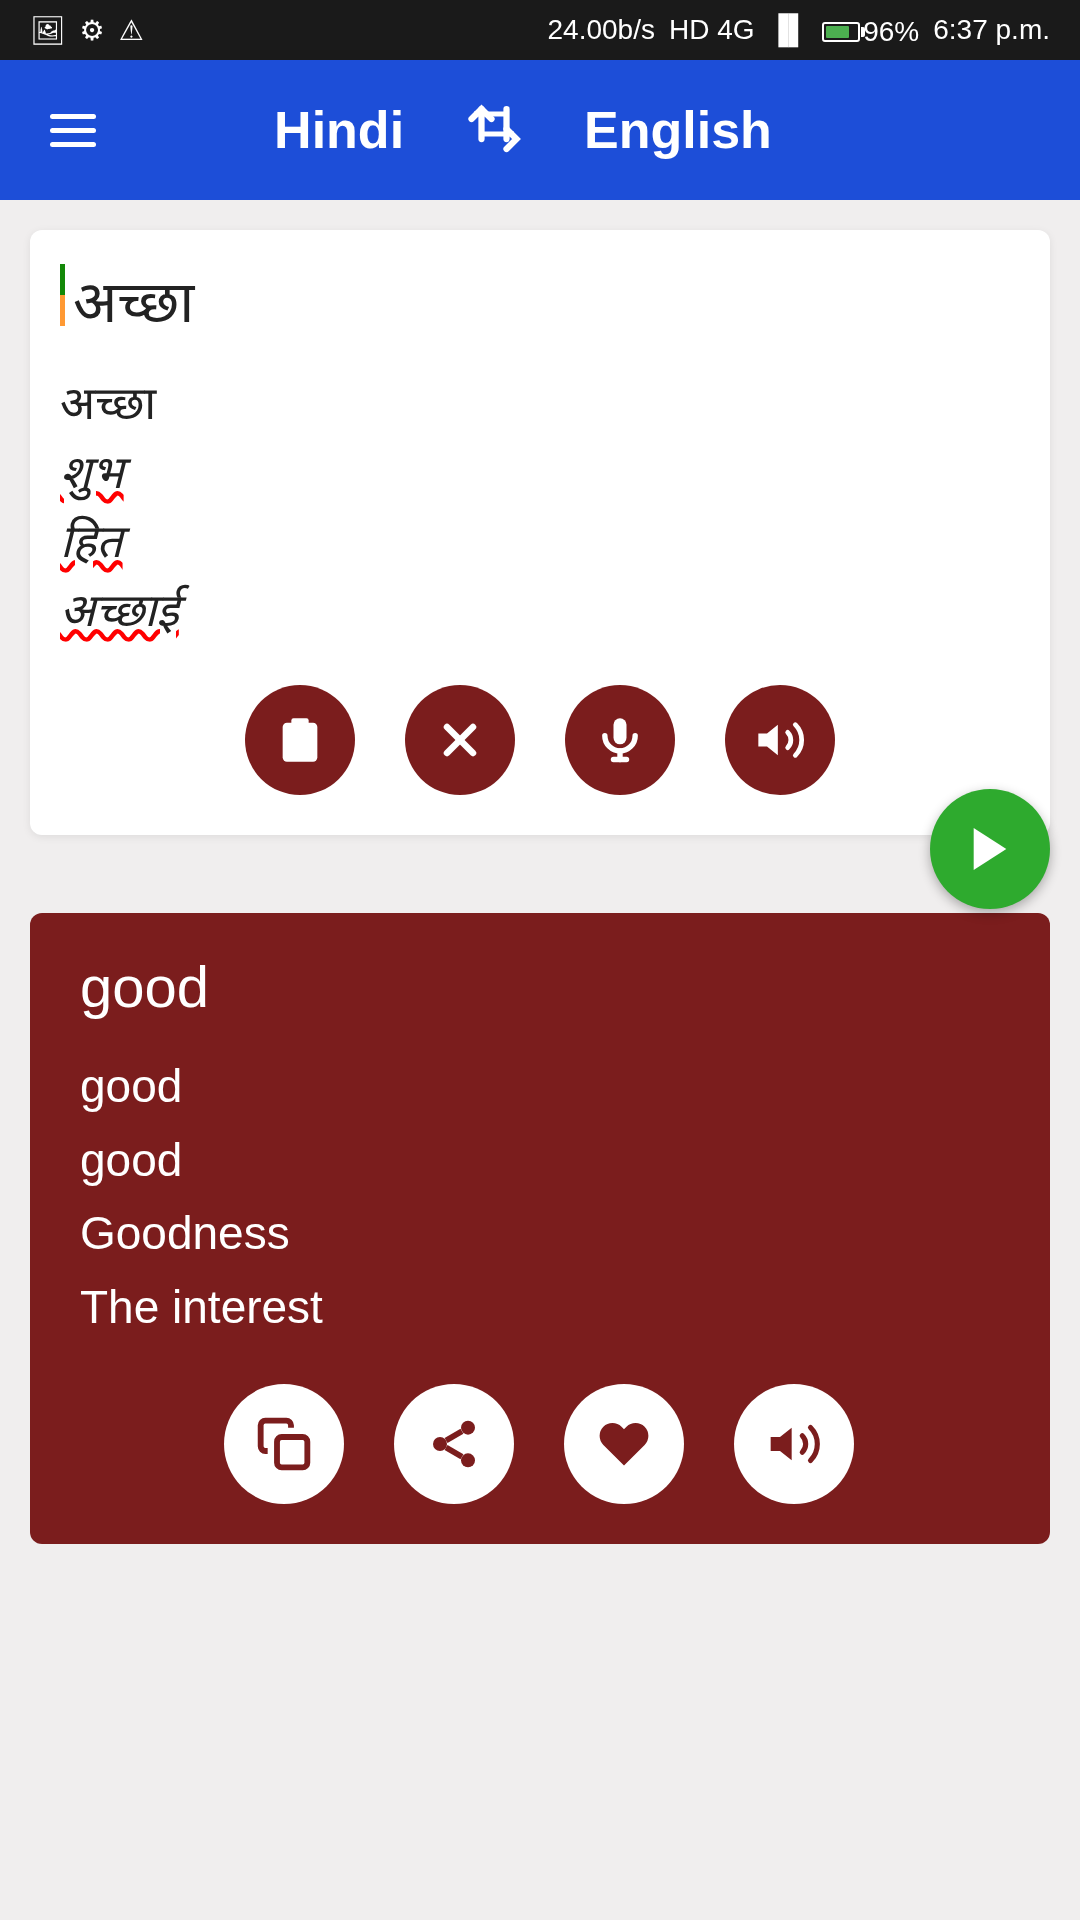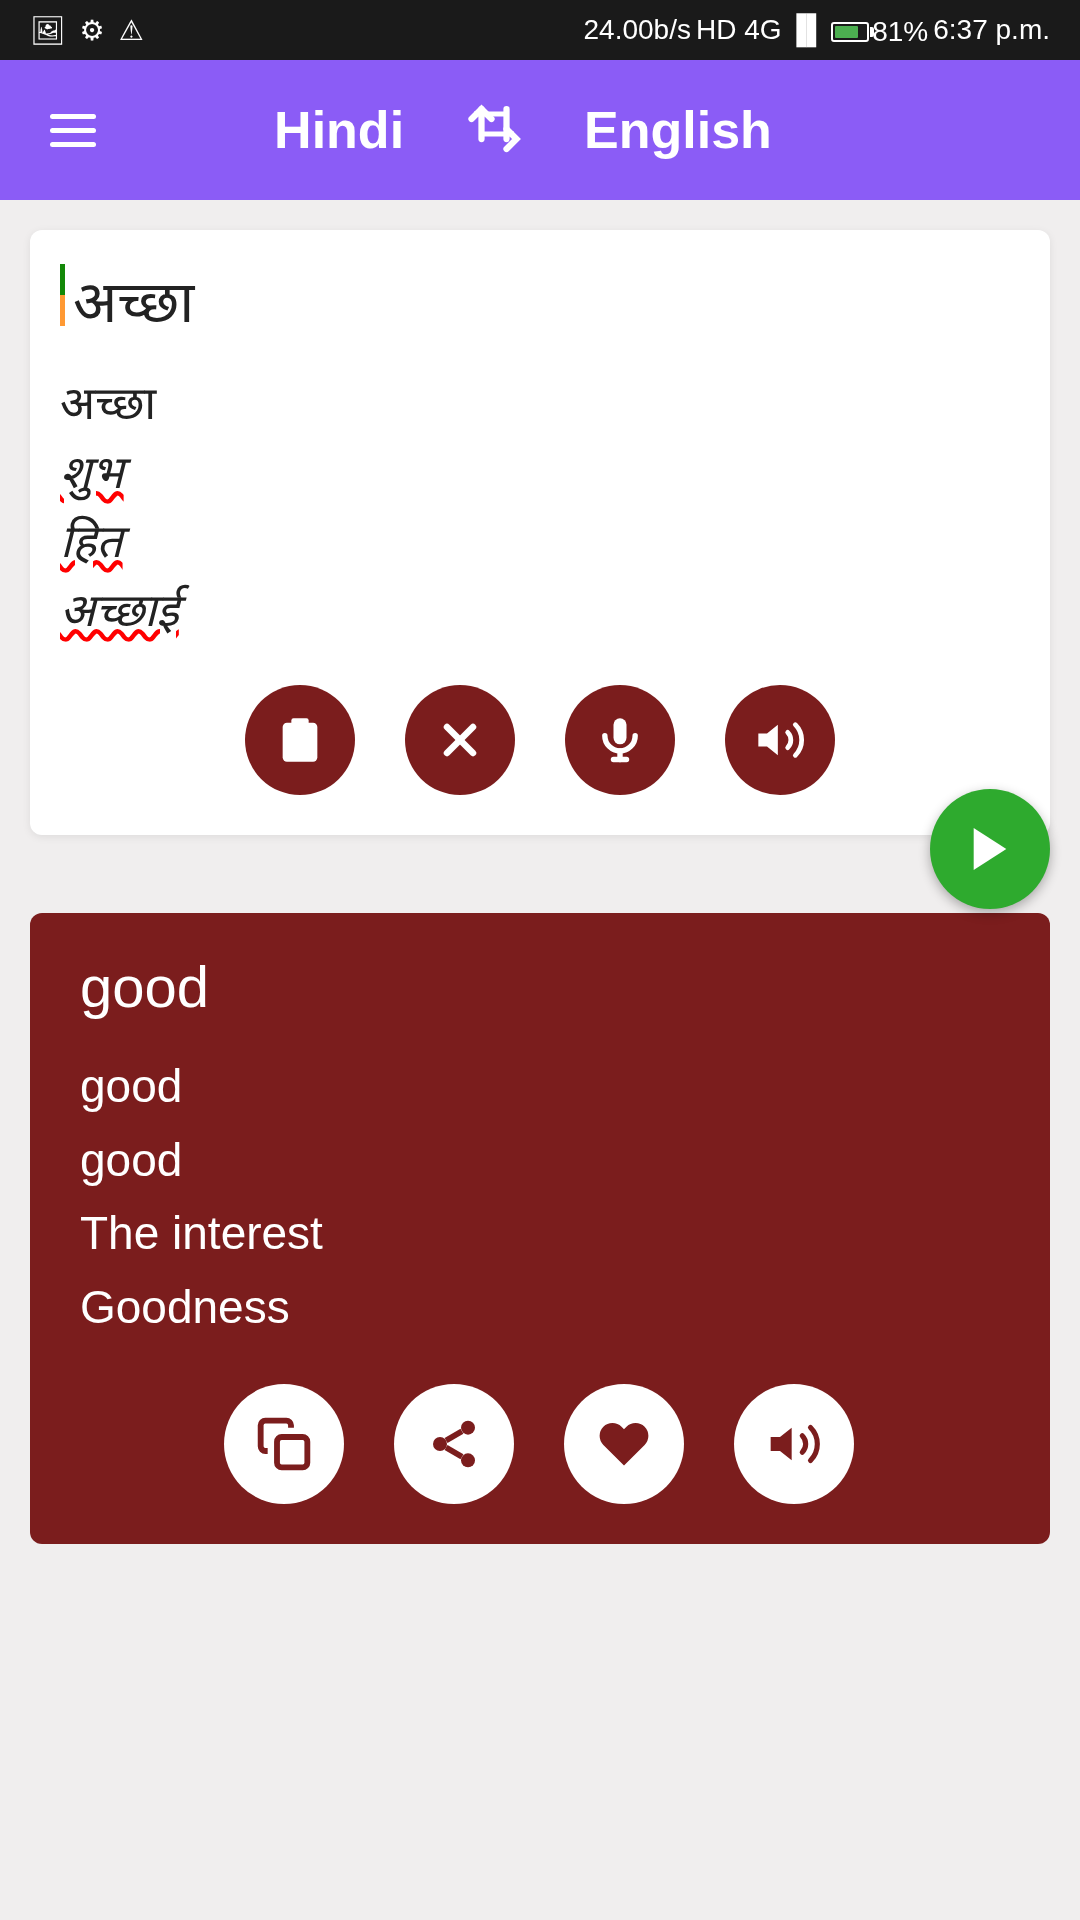--- a/index.html
+++ b/index.html
@@ -27,21 +27,21 @@
       font-weight: 500;
     }
     .status-left {
       display: flex;
       align-items: center;
       gap: 14px;
     }
     .status-right {
       display: flex;
       align-items: center;
-      gap: 5px;
+      gap: 14px;
     }
     .battery-icon {
       display: inline-flex;
       align-items: center;
       gap: 3px;
     }
     .battery-box {
       width: 38px;
       height: 20px;
       border: 2px solid white;
@@ -64,21 +64,21 @@
     }
     .battery-fill {
       background: #4caf50;
       height: 100%;
       width: 75%;
       border-radius: 1px;
     }
 
     
     .navbar {
-      background: #8b5cf6;
+      background: #1d4ed8;
       height: 140px;
       display: flex;
       align-items: center;
       justify-content: space-between;
       padding: 0 50px;
     }
     .nav-menu-icon {
       color: white;
       font-size: 48px;
       line-height: 1;
@@ -284,21 +284,21 @@
   </div>
   <div class="status-right">
     <span>24.00b/s</span>
     <span>HD 4G</span>
     <span>▐▌</span>
     <span>
       <span class="battery-icon">
         <span class="battery-box">
             <span class="battery-fill"></span>
           </span>
-        <span>81%</span>
+        <span>96%</span>
       </span>
     </span>
     <span>6:37 p.m.</span>
   </div>
 </div>
 
 <div class="navbar">
   <div class="nav-menu-icon">
     <span></span>
     <span></span>
@@ -380,22 +380,22 @@
       </svg>
     </button>
   </div>
 
   <div class="output-panel">
     <div>
       <div class="output-main-text">good</div>
       <div class="output-suggestions">
         <span class="output-suggestion-item">good</span>
         <span class="output-suggestion-item">good</span>
+        <span class="output-suggestion-item">Goodness</span>
         <span class="output-suggestion-item">The interest</span>
-        <span class="output-suggestion-item">Goodness</span>
       </div>
     </div>
 
     <div class="output-controls">
 
       <button class="out-ctrl-btn">
         <svg viewBox="0 0 24 24" xmlns="http://www.w3.org/2000/svg">
           <rect x="9" y="9" width="13" height="13" rx="2" ry="2" fill="none" stroke="#7b1d1d" stroke-width="2.5"></rect>
           <path d="M5 15H4a2 2 0 0 1-2-2V4a2 2 0 0 1 2-2h9a2 2 0 0 1 2 2v1" fill="none" stroke="#7b1d1d" stroke-width="2.5"></path>
         </svg>

